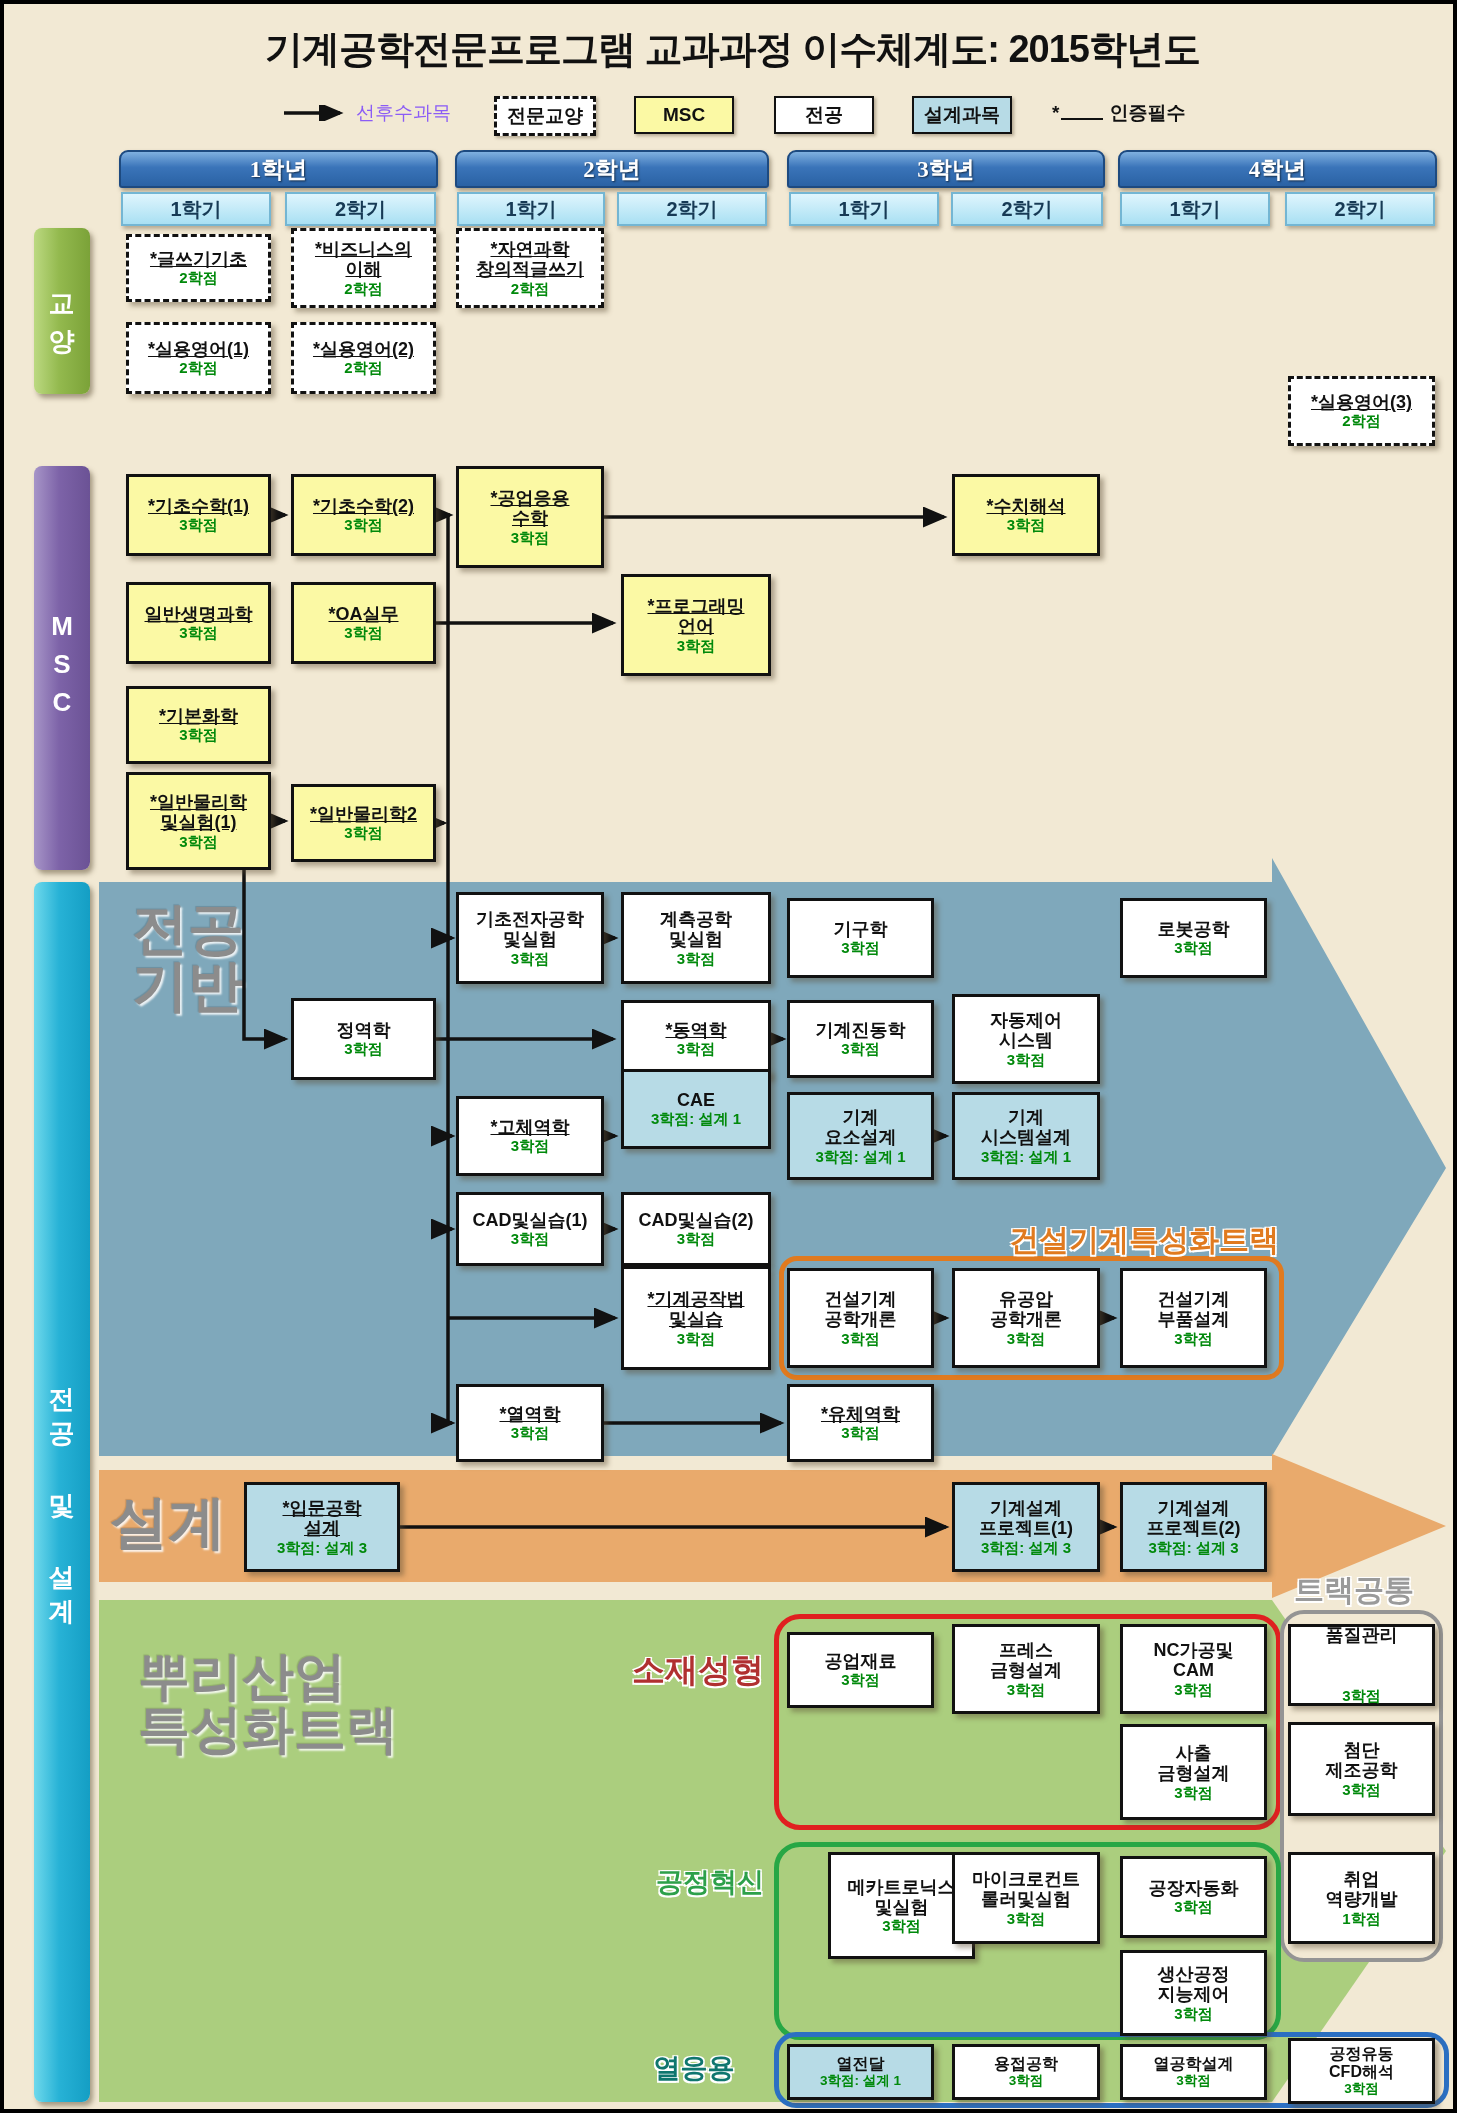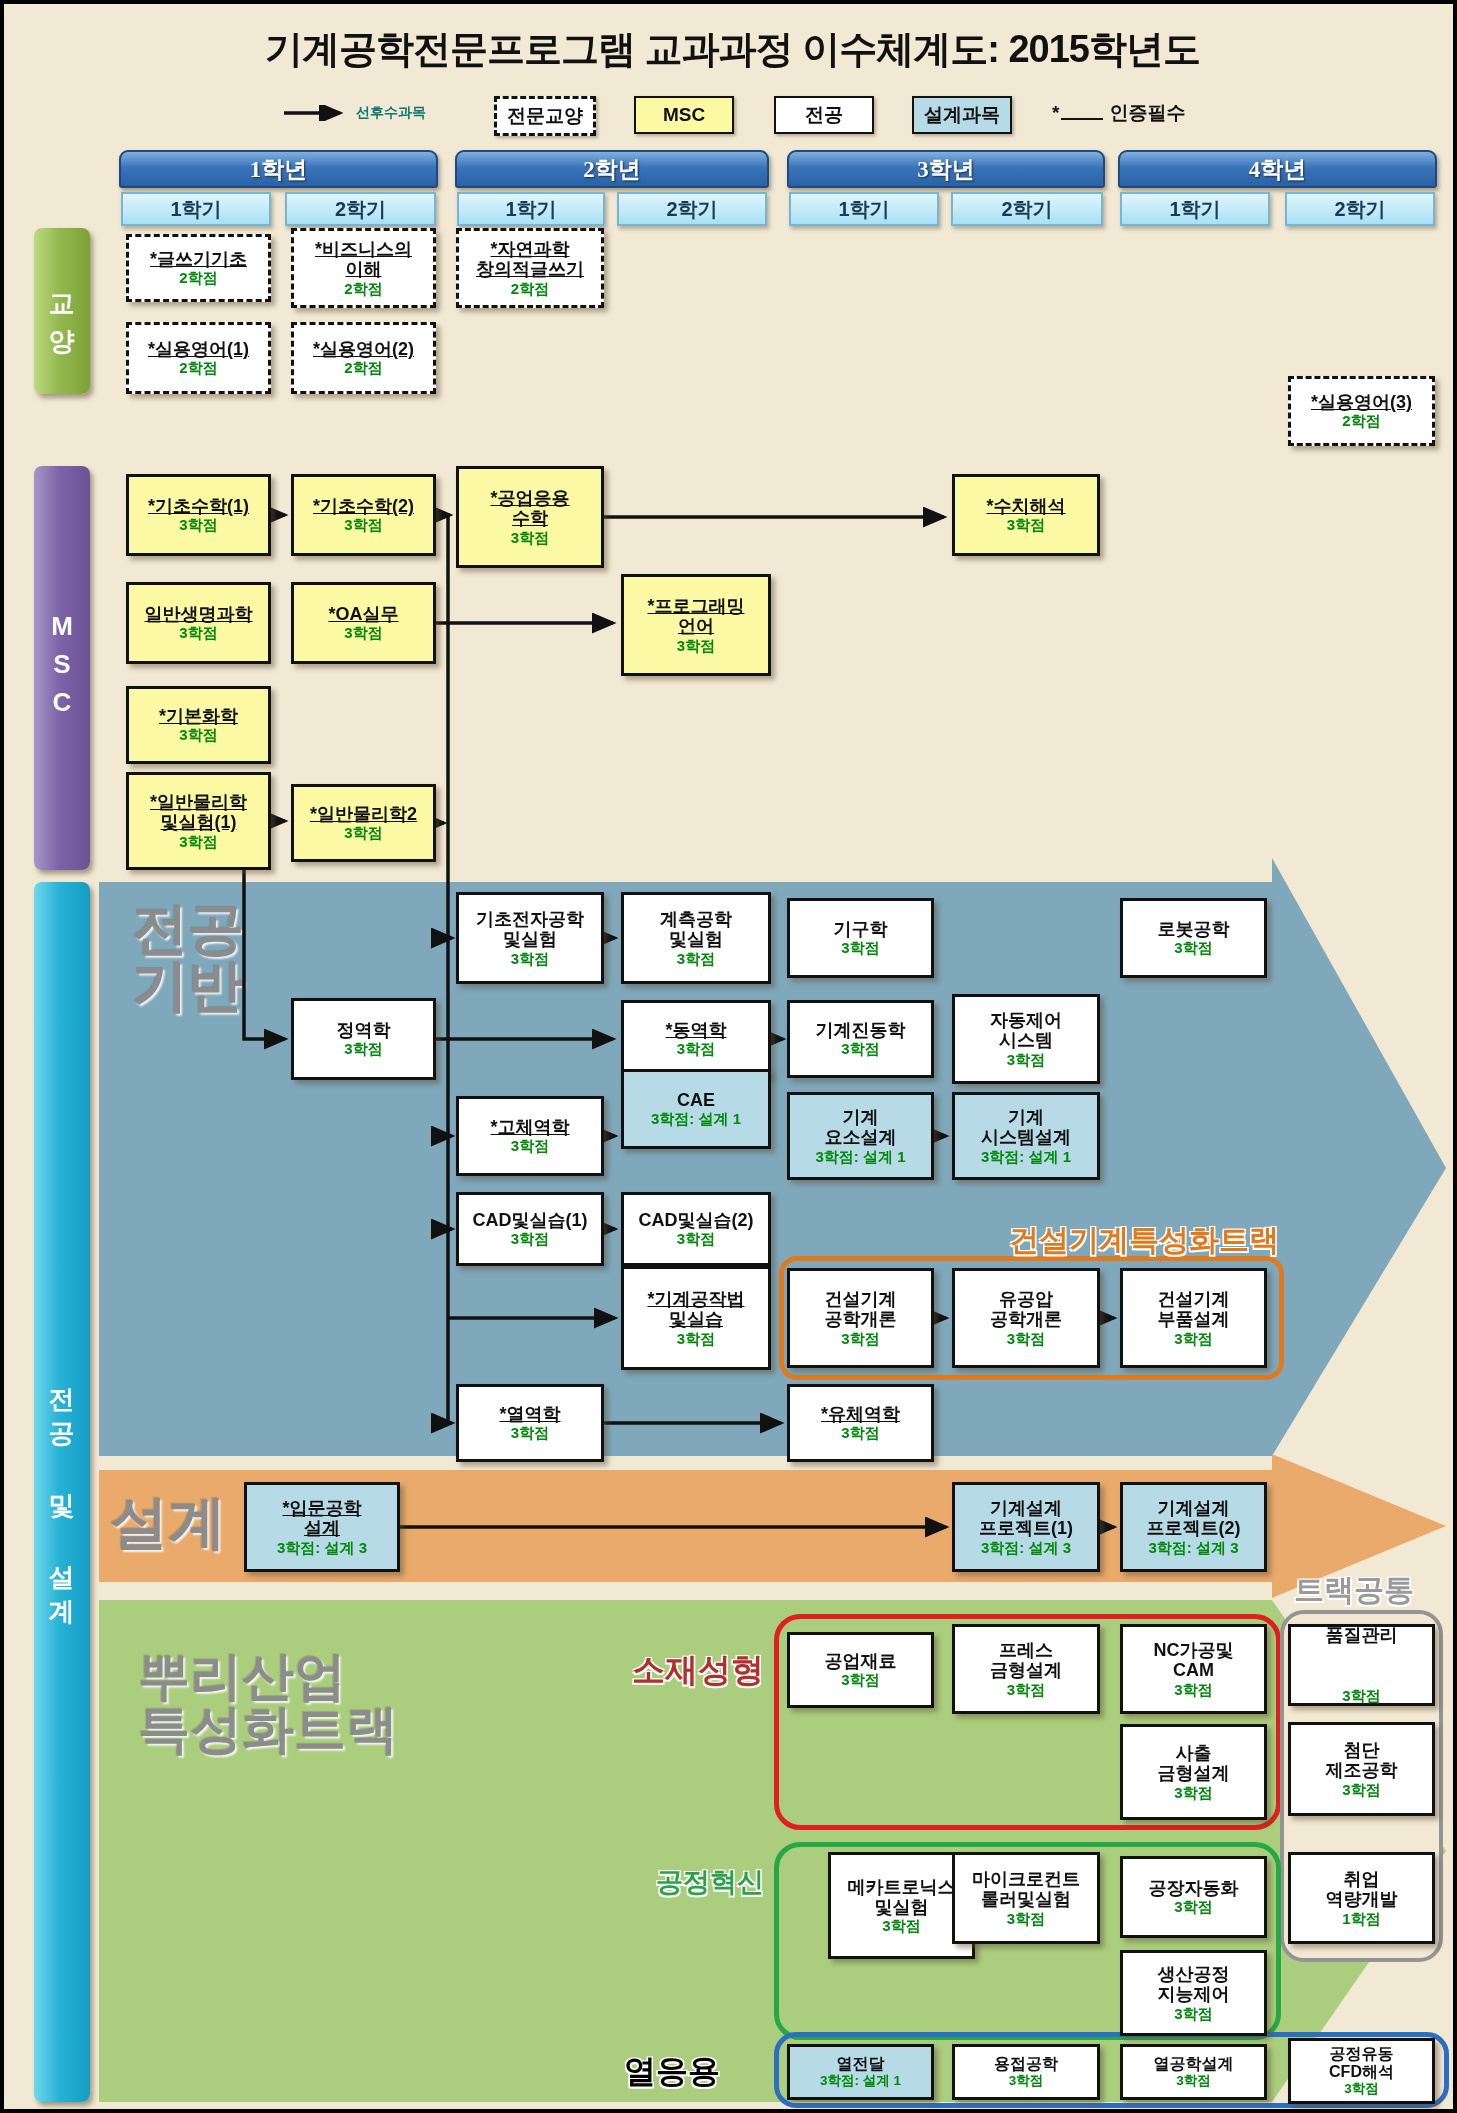--- a/index.html
+++ b/index.html
@@ -9,21 +9,21 @@
   .layer{position:absolute;left:0;top:0;width:1457px;height:2113px;}
 
   
   .title{left:0;top:20px;width:1457px;text-align:center;font-size:38px;font-weight:bold;color:#111;letter-spacing:-1px;}
   .legend-item{position:absolute;top:92px;height:34px;display:flex;align-items:center;justify-content:center;
                font-size:19px;font-weight:bold;color:#111;}
   .legend-box{width:96px;border:2px solid #111;background:#fff;box-shadow:2px 2px 3px rgba(90,75,50,.4);}
   .legend-dashed{border:3px dashed #111;}
   .legend-msc{background:#fbf9a4;}
   .legend-design{background:#b7dbe6;}
-  .legend-text{font-weight:bold;font-size:14px;color:#0f766e;}
+  .legend-text{font-weight:normal;font-size:19px;color:#8b5cf6;}
   .cert-line{display:inline-block;width:42px;border-bottom:2px solid #111;margin:0 6px 0 2px;height:12px;}
 
   
   .year{position:absolute;top:146px;height:38px;border:2px solid #1d4a80;border-radius:9px 9px 3px 3px;
         background:linear-gradient(#7fb0e0 0%,#3a74b9 45%,#2a62a4 100%);color:#fff;font-size:23px;font-weight:bold;
         display:flex;align-items:center;justify-content:center;box-shadow:2px 3px 4px rgba(90,75,50,.5);
         text-shadow:1px 1px 2px rgba(0,0,0,.6);box-sizing:border-box;font-family:Liberation Serif, serif;}
   .sem{position:absolute;top:188px;height:34px;border:2px solid #74b6d3;
        background:linear-gradient(#dff5fd 0%,#a9e0f3 100%);color:#173a55;font-size:20px;font-weight:bold;
        display:flex;align-items:center;justify-content:center;box-shadow:2px 3px 4px rgba(90,75,50,.4);box-sizing:border-box;}
@@ -126,21 +126,21 @@
   <div class="grect" style="left:775px;top:1252px;width:505px;height:124px;border:5px solid #e07a1f;border-radius:18px;"></div>
   <div class="grect" style="left:770px;top:1610px;width:507px;height:216px;border:5px solid #e02020;"></div>
   <div class="grect" style="left:1276px;top:1606px;width:163px;height:352px;border:4px solid #949494;background:#f2e9d4;border-radius:24px;"></div>
   <div class="grect" style="left:770px;top:1838px;width:507px;height:198px;border:5px solid #28a745;"></div>
   <div class="grect" style="left:770px;top:2028px;width:675px;height:76px;border:5px solid #2b6fc2;border-radius:22px;"></div>
 
   <div class="tracklbl" style="left:975px;top:1216px;width:300px;text-align:right;font-size:30px;color:#e07a1f;">건설기계특성화트랙</div>
   <div class="tracklbl" style="left:1290px;top:1566px;font-size:30px;color:#9a9a9a;">트랙공통</div>
   <div class="tracklbl" style="left:600px;top:1644px;width:160px;text-align:right;font-size:33px;color:#b03030;">소재성형</div>
   <div class="tracklbl" style="left:600px;top:1860px;width:160px;text-align:right;font-size:27px;color:#2da04a;">공정혁신</div>
-  <div class="tracklbl" style="left:620px;top:2046px;width:140px;text-align:left;font-size:32px;color:#000000;">열응용</div>
+  <div class="tracklbl" style="left:620px;top:2046px;width:140px;text-align:center;font-size:27px;color:#0f766e;">열응용</div>
 
   <svg class="layer">
     <defs>
         <marker id="ah" markerWidth="8" markerHeight="8" refX="6" refY="3" orient="auto" markerUnits="strokeWidth">
           <path d="M0,0 L7,3 L0,6 Z" fill="#111"></path>
         </marker>
       </defs>
     <g stroke="#111" stroke-width="3.5" fill="none">
       <line x1="267" y1="511" x2="281" y2="511" marker-end="url(#ah)"></line>
       <line x1="432" y1="511" x2="446" y2="511" marker-end="url(#ah)"></line>

